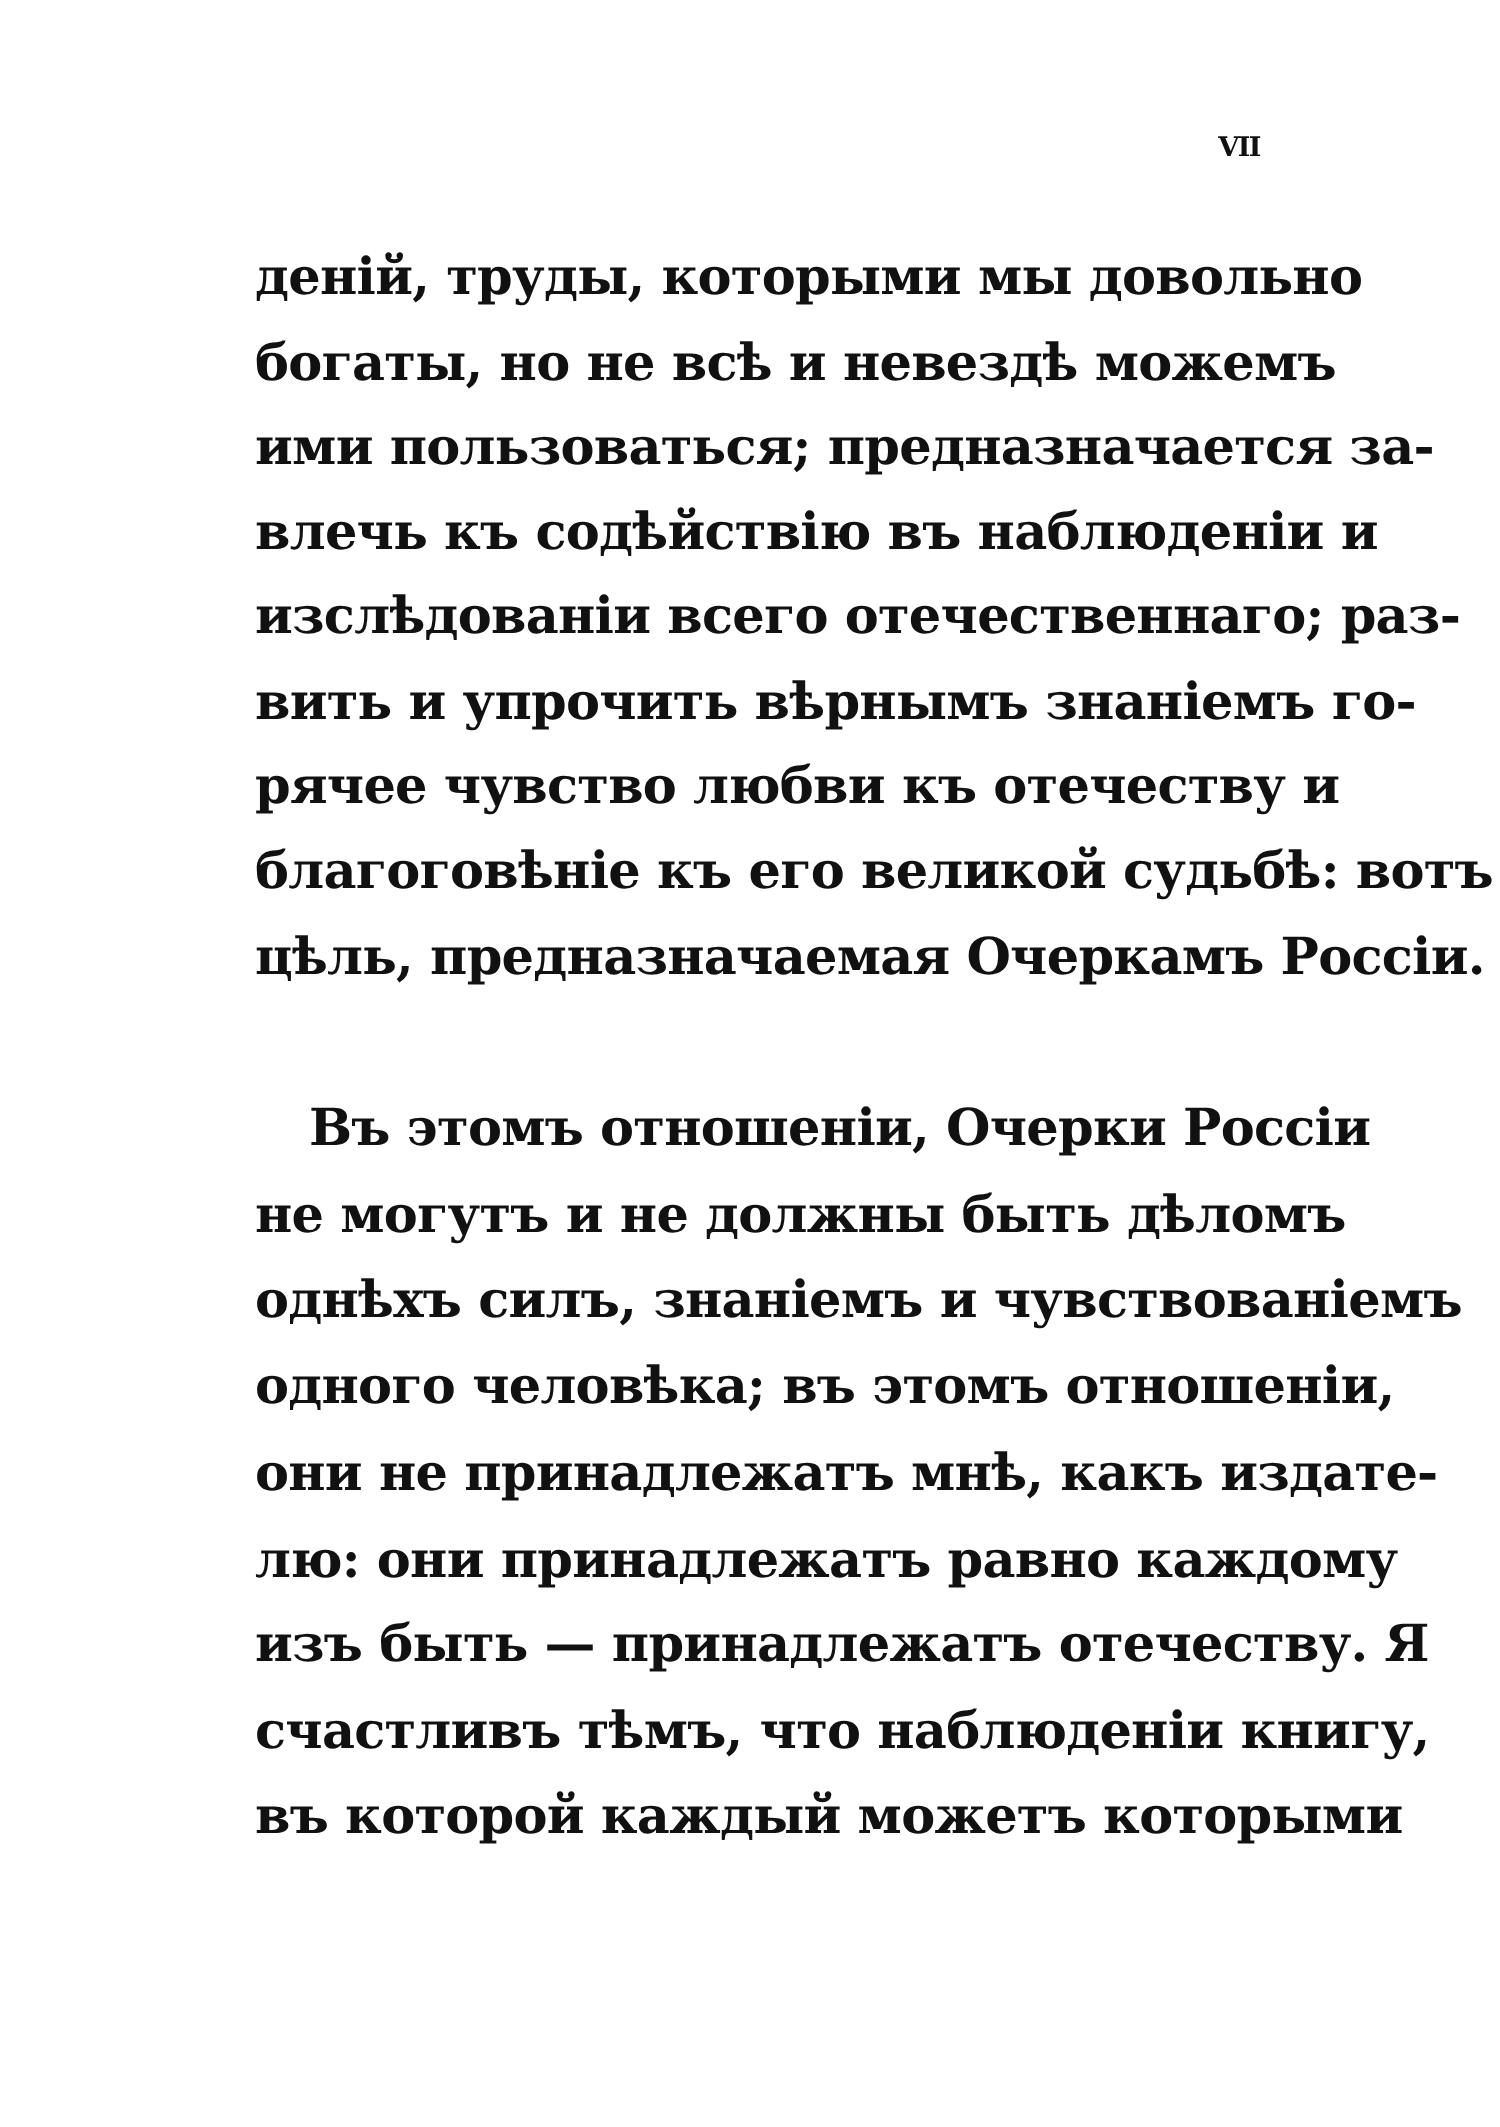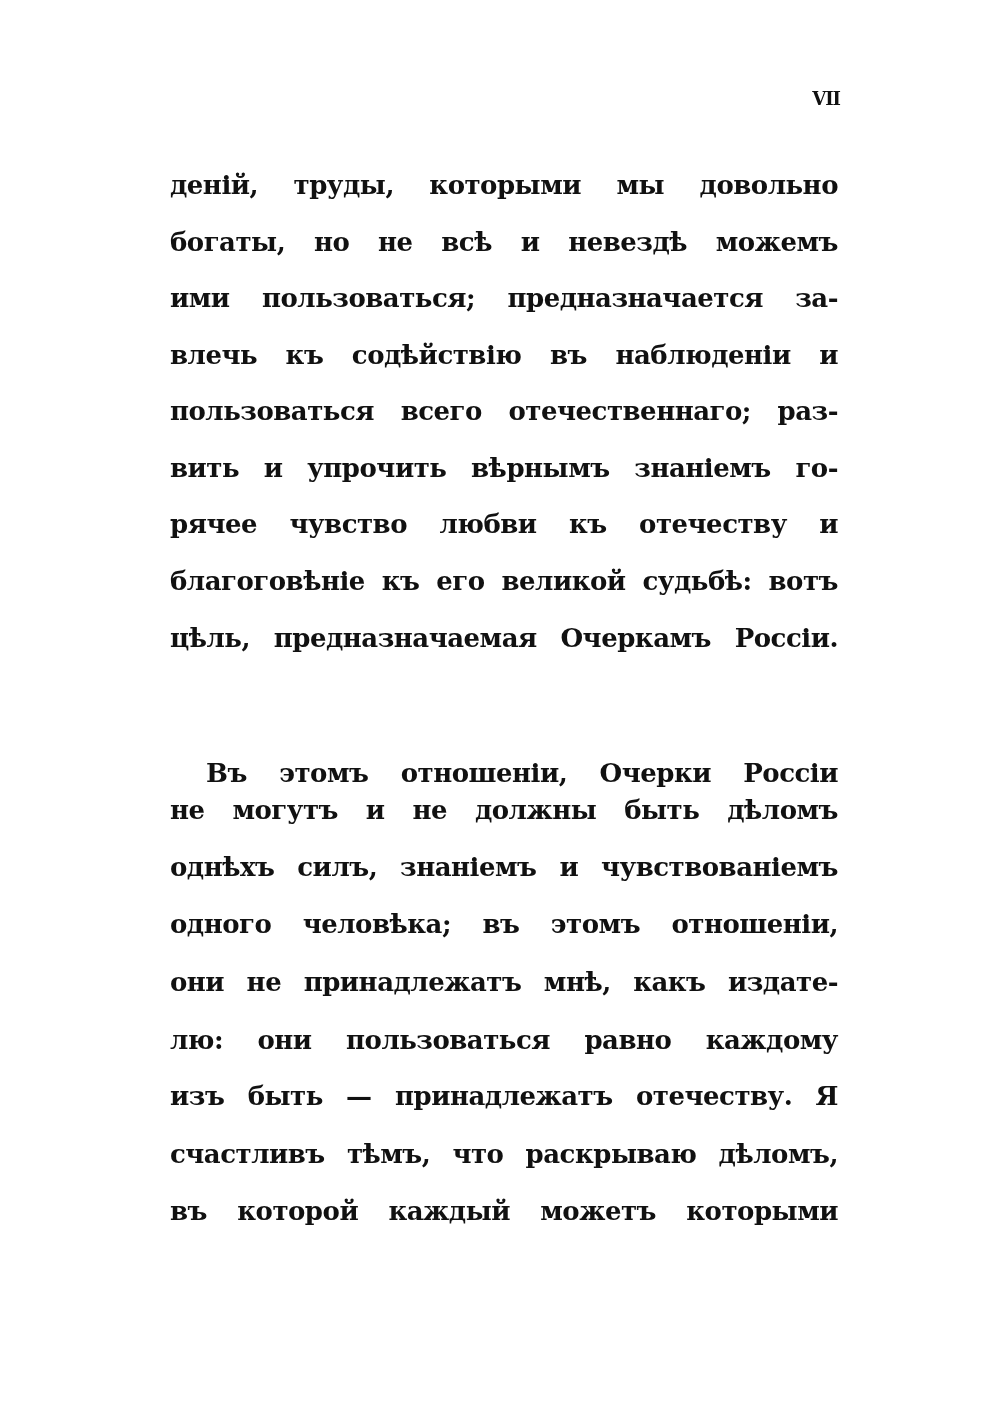--- a/index.html
+++ b/index.html
@@ -5,49 +5,49 @@
     html, body { margin: 0; padding: 0; background: #ffffff; }
     body { width: 1000px; height: 1418px; position: relative; overflow: hidden; }
     .page { position: absolute; left: 0; top: 0; width: 1000px; height: 1028px; background: #ffffff; }
     .folio {
       position: absolute; left: 800px; top: 88px; width: 40px; text-align: right;
       font-family: "DejaVu Serif", serif; font-weight: bold; font-size: 18px; color: #111;
       letter-spacing: -1px;
     }
     .line {
       position: absolute; left: 170px; width: 668px; height: 40px;
-      font-family: "DejaVu Serif", serif; font-weight: bold; font-size: 26px;
+      font-family: "DejaVu Serif", serif; font-weight: bold; font-size: 34px;
       color: #111; white-space: nowrap;
       text-align: justify; text-align-last: justify;
       letter-spacing: -0.5px; line-height: 40px;
     }
-    .line.indent { left: 206px; width: 632px; margin-top: 21px; }
+    .line.indent { left: 206px; width: 632px; }
   </style>
 </head>
 <body>
 
 <div class="page">
   <div class="folio">VII</div>
 
   <div>
     <div class="line" style="top:165px">деній, труды, которыми мы довольно</div>
     <div class="line" style="top:222px">богаты, но не всѣ и невездѣ можемъ</div>
     <div class="line" style="top:278px">ими пользоваться; предназначается за-</div>
     <div class="line" style="top:335px">влечь къ содѣйствію въ наблюденіи и</div>
-    <div class="line" style="top:391px">пользоваться всего отечественнаго; раз-</div>
+    <div class="line" style="top:391px">изслѣдованіи всего отечественнаго; раз-</div>
     <div class="line" style="top:448px">вить и упрочить вѣрнымъ знаніемъ го-</div>
     <div class="line" style="top:504px">рячее чувство любви къ отечеству и</div>
     <div class="line" style="top:561px">благоговѣніе къ его великой судьбѣ: вотъ</div>
     <div class="line" style="top:618px">цѣль, предназначаемая Очеркамъ Россіи.</div>
   </div>
 
   <div>
     <div class="line indent" style="top:732px">Въ этомъ отношеніи, Очерки Россіи</div>
     <div class="line" style="top:790px">не могутъ и не должны быть дѣломъ</div>
     <div class="line" style="top:847px">однѣхъ силъ, знаніемъ и чувствованіемъ</div>
     <div class="line" style="top:904px">одного человѣка; въ этомъ отношеніи,</div>
     <div class="line" style="top:962px">они не принадлежатъ мнѣ, какъ издате-</div>
-    <div class="line" style="top:1020px">лю: они пользоваться равно каждому</div>
+    <div class="line" style="top:1020px">лю: они принадлежатъ равно каждому</div>
     <div class="line" style="top:1076px">изъ быть — принадлежатъ отечеству. Я</div>
-    <div class="line" style="top:1134px">счастливъ тѣмъ, что раскрываю дѣломъ,</div>
+    <div class="line" style="top:1134px">счастливъ тѣмъ, что наблюденіи книгу,</div>
     <div class="line" style="top:1191px">въ которой каждый можетъ которыми</div>
   </div>
 </div>
 
 </body></html>

